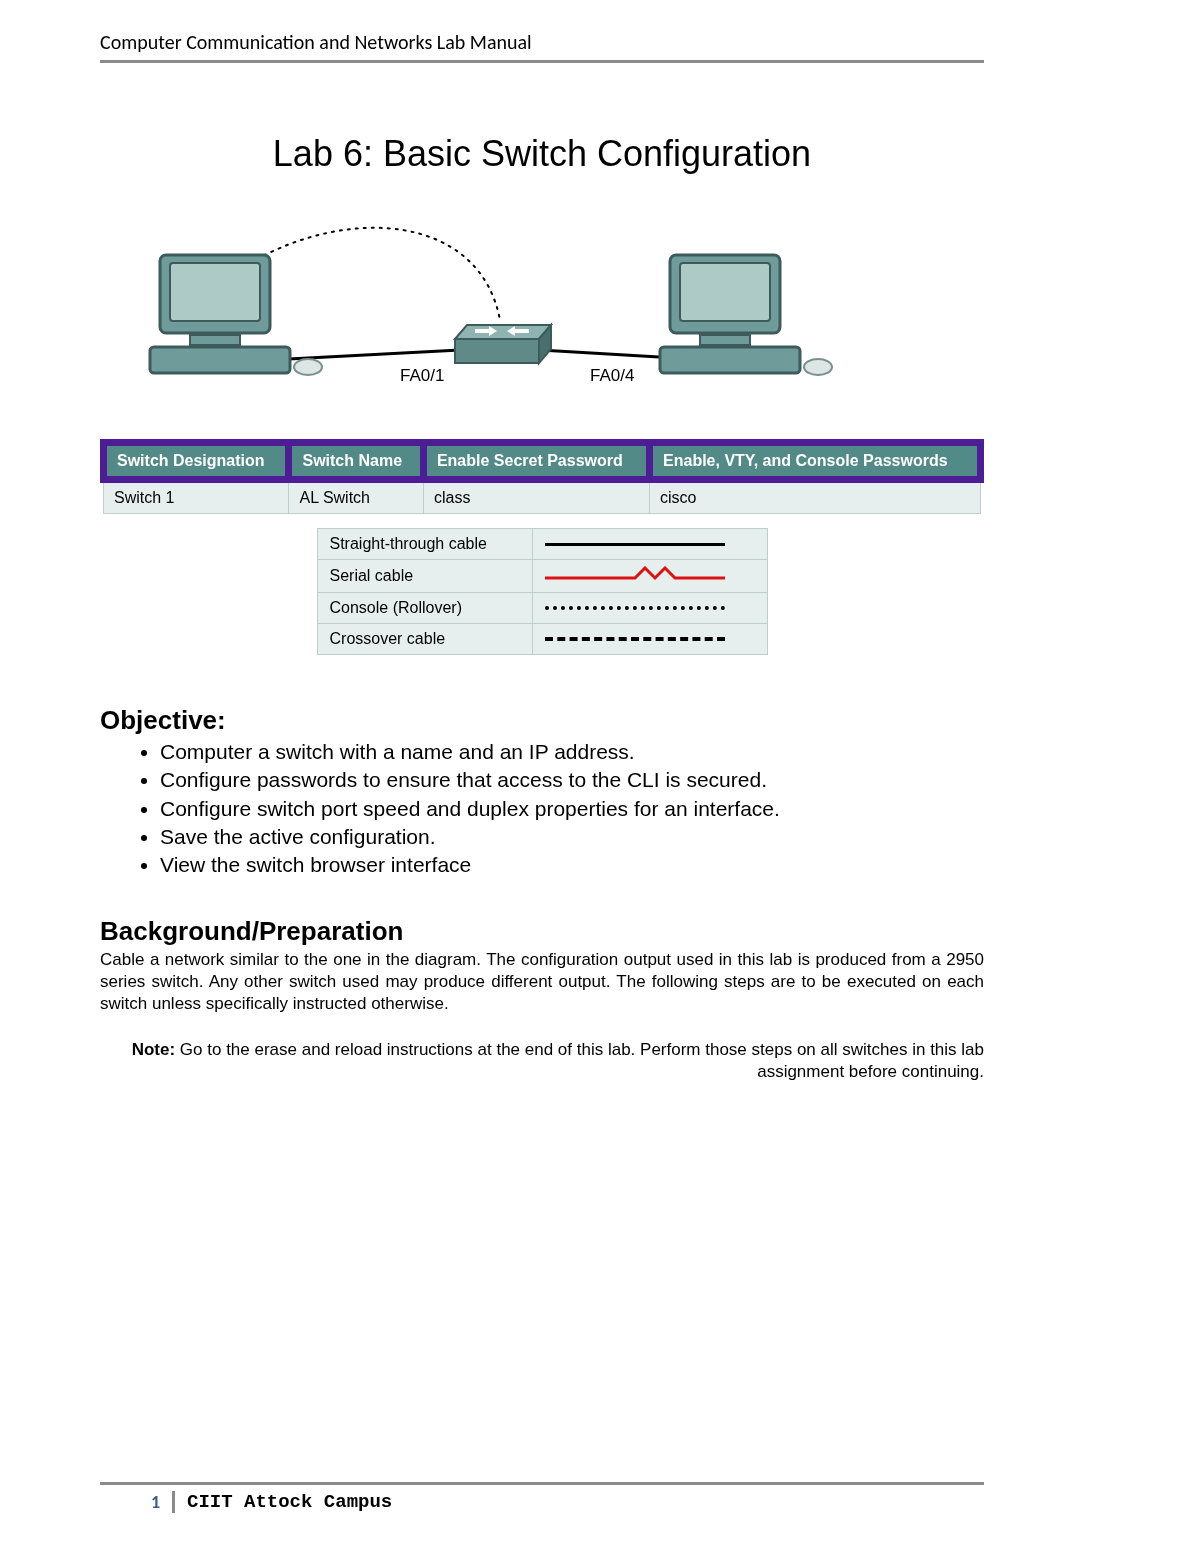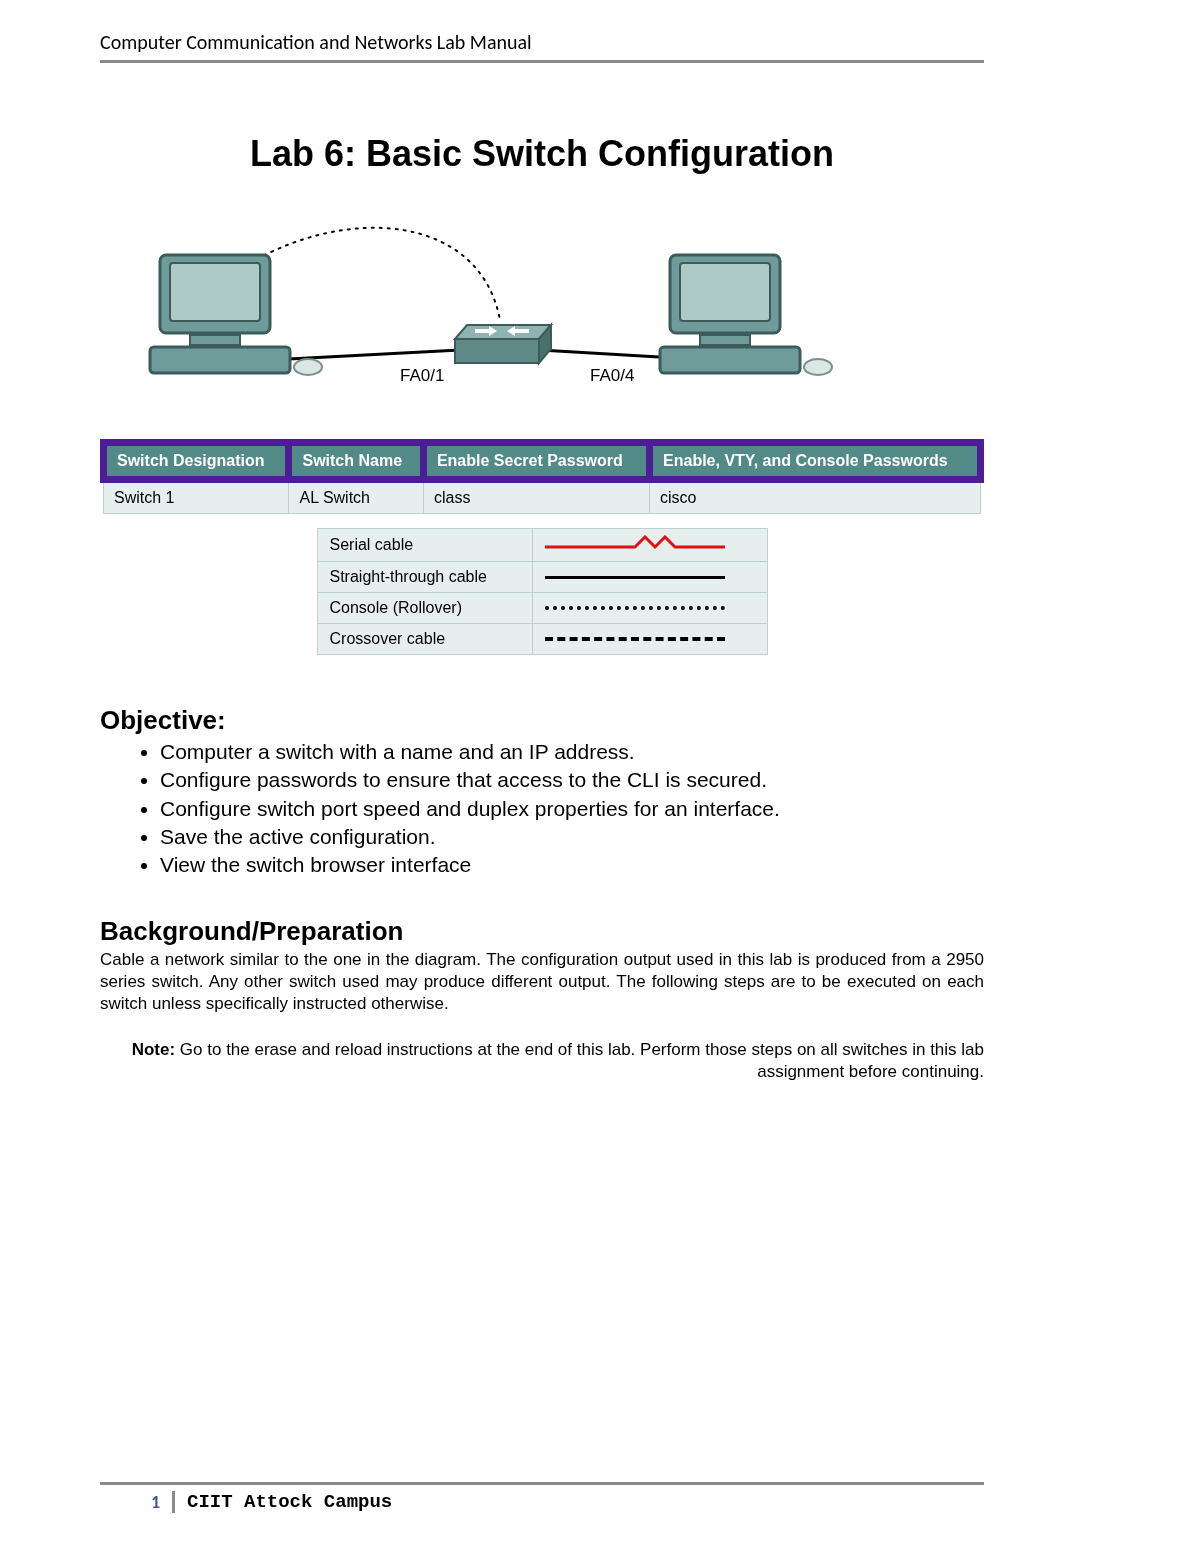--- a/index.html
+++ b/index.html
@@ -39,21 +39,21 @@
   .course-code {
     font-family: "Calibri", Arial, sans-serif;
     font-weight: 700;
     font-size: 22px;
     color: #3b5b8c;
     text-shadow: 0 0 1px rgba(59,91,140,0.4);
   }
   .lab-title {
     text-align: center;
     font-size: 36px;
-    font-weight: 700;
+    font-weight: 400;
     margin-top: 70px;
     margin-bottom: 50px;
   }
   .diagram-wrap {
     text-align: left;
     margin-bottom: 30px;
   }
   
   .cfg-table {
     width: 100%;
@@ -225,32 +225,32 @@
       <td>AL Switch</td>
       <td>class</td>
       <td>cisco</td>
     </tr>
   </tbody>
     </table>
 
   <table class="legend-table">
     <tbody>
         <tr>
+      <td>Straight-through cable</td>
+      <td class="sample">
+            <div class="line-straight"></div>
+          </td>
+    </tr>
+    <tr>
       <td>Serial cable</td>
       <td class="sample">
         <svg class="line-serial" width="180" height="16" viewBox="0 0 180 16">
           <polyline points="0,12 90,12 100,2 110,12 120,2 130,12 180,12" fill="none" stroke="#d11" stroke-width="3"></polyline>
         </svg>
       </td>
-    </tr>
-    <tr>
-      <td>Straight-through cable</td>
-      <td class="sample">
-            <div class="line-straight"></div>
-          </td>
     </tr>
     <tr>
       <td>Console (Rollover)</td>
       <td class="sample">
             <div class="line-dotted"></div>
           </td>
     </tr>
     <tr>
       <td>Crossover cable</td>
       <td class="sample">

